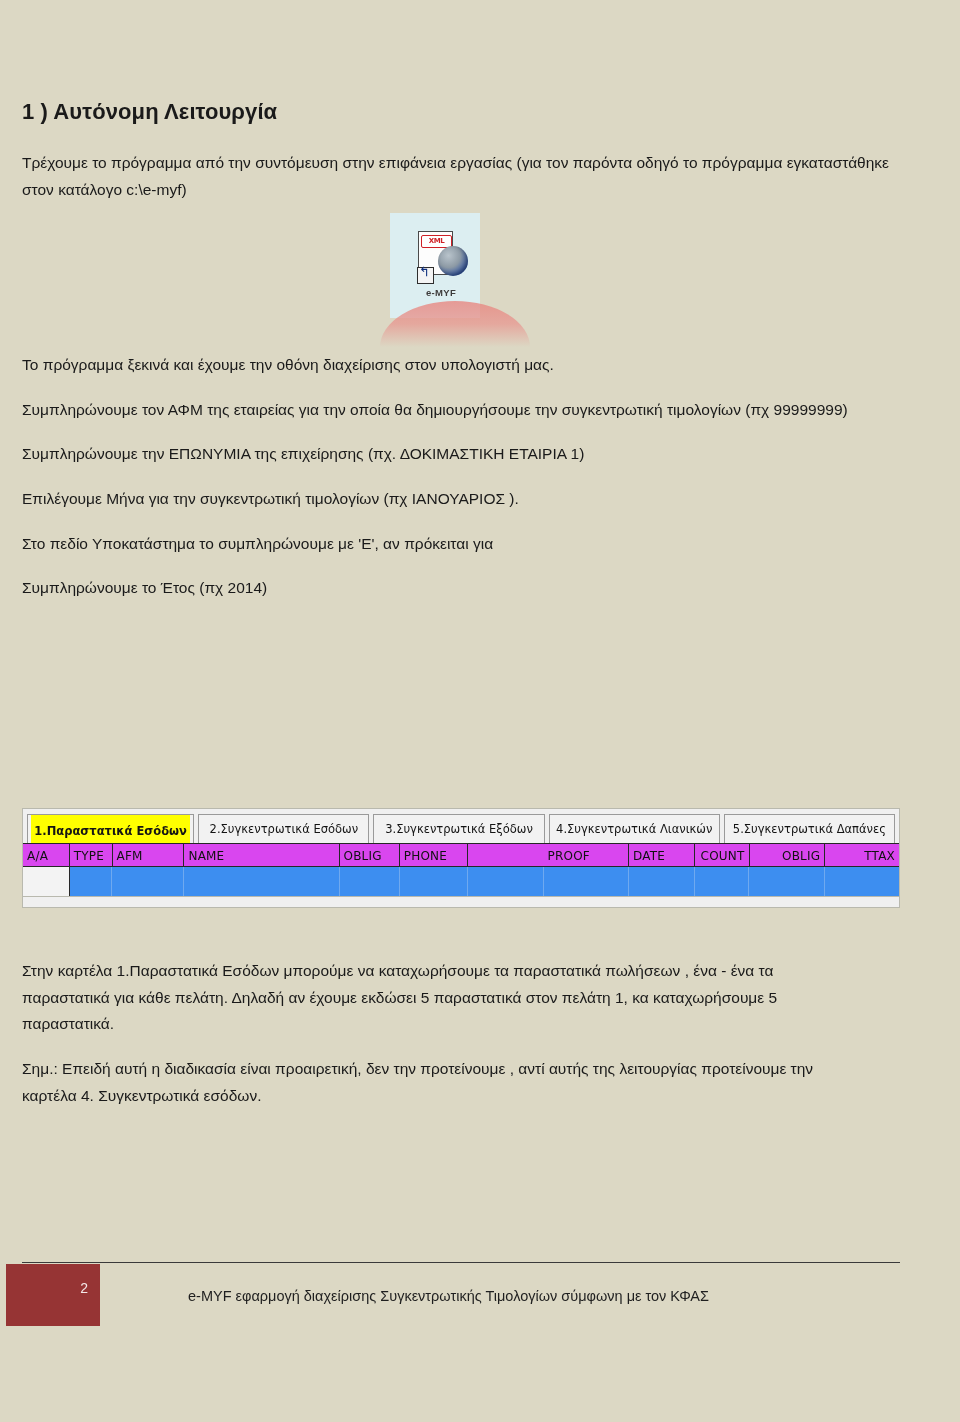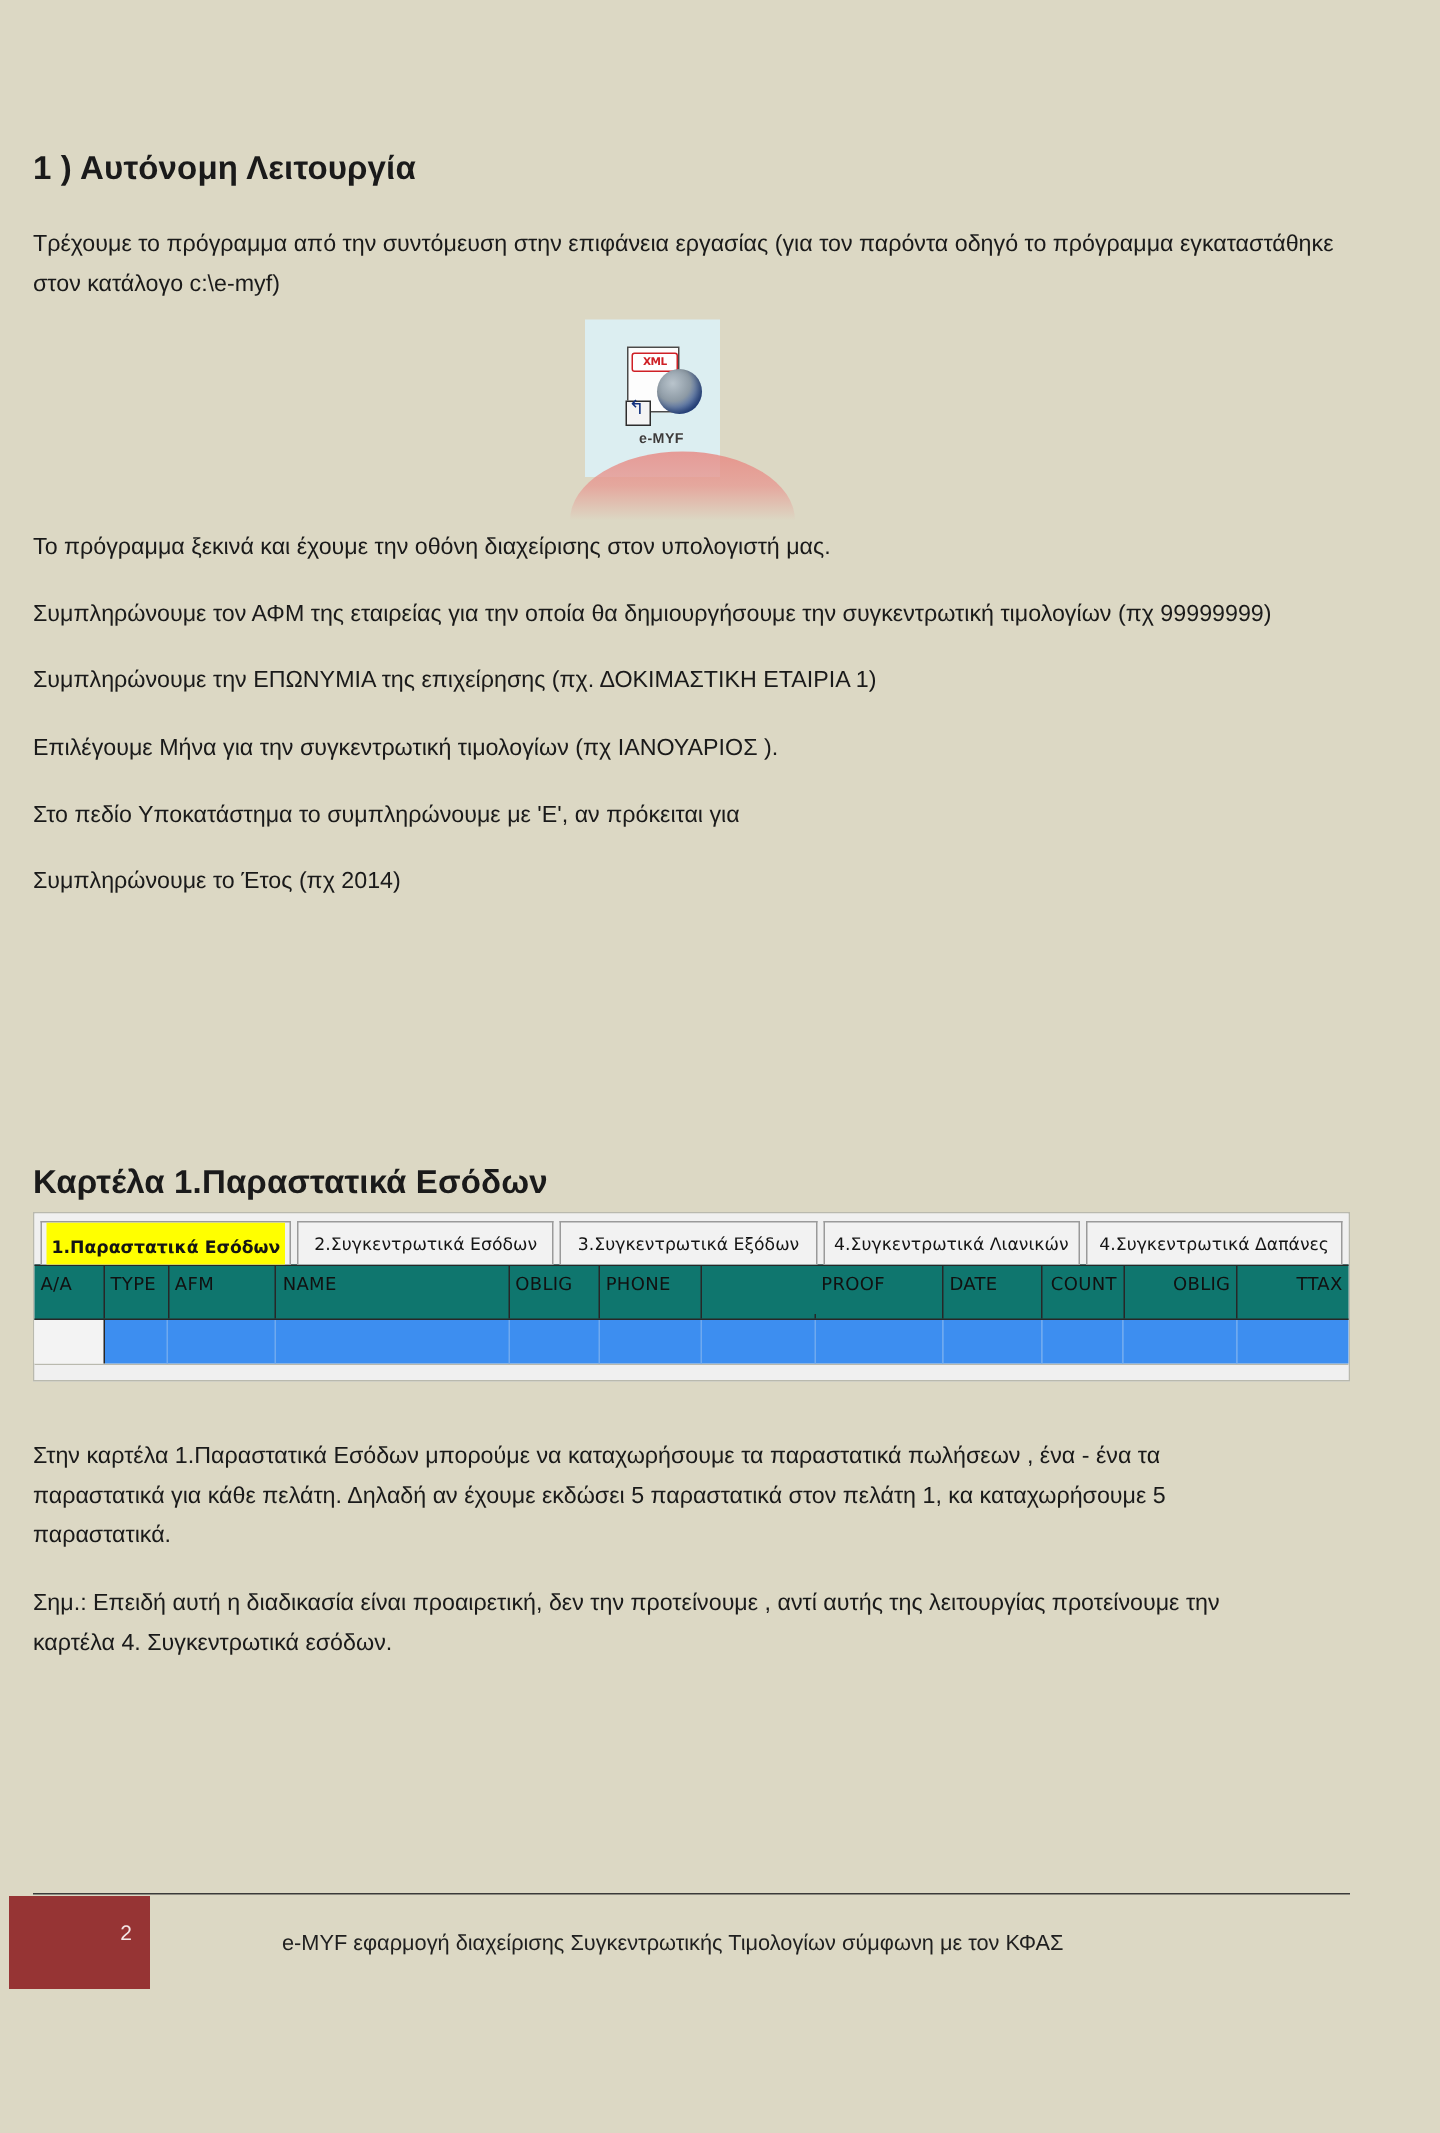--- a/index.html
+++ b/index.html
@@ -178,24 +178,24 @@
   .tab.t4 { width: 172px; }
   .tab.t5 { width: 172px; }
   .tab .tab-label { display: inline-block; padding: 0 2px; }
   .tab.selected .tab-label {
     background: #ffff00;
     font-weight: bold;
     padding: 2px 3px;
   }
   .grid-header {
     display: flex;
-    height: 37px;
+    height: 24px;
     border-top: 1.5px solid #272727;
     border-bottom: 1.5px solid #272727;
-    background: #0f766e;
+    background: #d946ef;
     box-sizing: border-box;
   }
   .gh {
     border-right: 1.5px solid #272727;
     font-size: 12px;
     line-height: 24px;
     padding: 0 4px;
     color: #111;
     box-sizing: border-box;
     white-space: nowrap;
@@ -277,40 +277,37 @@
 
   <div class="content" style="top:352px;">
     <p class="para">Το πρόγραμμα ξεκινά και έχουμε την οθόνη διαχείρισης στον υπολογιστή μας.</p>
     <p class="para">Συμπληρώνουμε τον ΑΦΜ της εταιρείας για την οποία θα δημιουργήσουμε την συγκεντρωτική τιμολογίων (πχ 99999999)</p>
     <p class="para">Συμπληρώνουμε την  ΕΠΩΝΥΜΙΑ της επιχείρησης  (πχ. ΔΟΚΙΜΑΣΤΙΚΗ ΕΤΑΙΡΙΑ 1)</p>
     <p class="para">Επιλέγουμε Μήνα για την συγκεντρωτική τιμολογίων (πχ ΙΑΝΟΥΑΡΙΟΣ ).</p>
     <p class="para">Στο πεδίο Υποκατάστημα το συμπληρώνουμε με 'Ε', αν πρόκειται για</p>
     <p class="para">Συμπληρώνουμε το Έτος (πχ 2014)</p>
   </div>
 
-  <div class="content" style="top:772px;">
-    <h2 class="h-title" style="margin:0;">Καρτέλα   1.Παραστατικά Εσόδων</h2>
-  </div>
 
   <div class="app-shot">
     <div class="tabstrip">
       <div class="tab t1 selected">
         <span class="tab-label">1.Παραστατικά Εσόδων</span>
       </div>
       <div class="tab t2">
         <span class="tab-label">2.Συγκεντρωτικά Εσόδων</span>
       </div>
       <div class="tab t3">
         <span class="tab-label">3.Συγκεντρωτικά Εξόδων</span>
       </div>
       <div class="tab t4">
         <span class="tab-label">4.Συγκεντρωτικά Λιανικών</span>
       </div>
       <div class="tab t5">
-        <span class="tab-label">4.Συγκεντρωτικά Δαπάνες</span>
+        <span class="tab-label">5.Συγκεντρωτικά Δαπάνες</span>
       </div>
     </div>
 
     <div class="grid-header">
       <div class="gh" style="width:48px;">A/A</div>
       <div class="gh" style="width:44px;">TYPE</div>
       <div class="gh" style="width:74px;">AFM</div>
       <div class="gh" style="width:160px;">NAME</div>
       <div class="gh" style="width:62px;">OBLIG</div>
       <div class="gh" style="width:70px;">PHONE</div>

